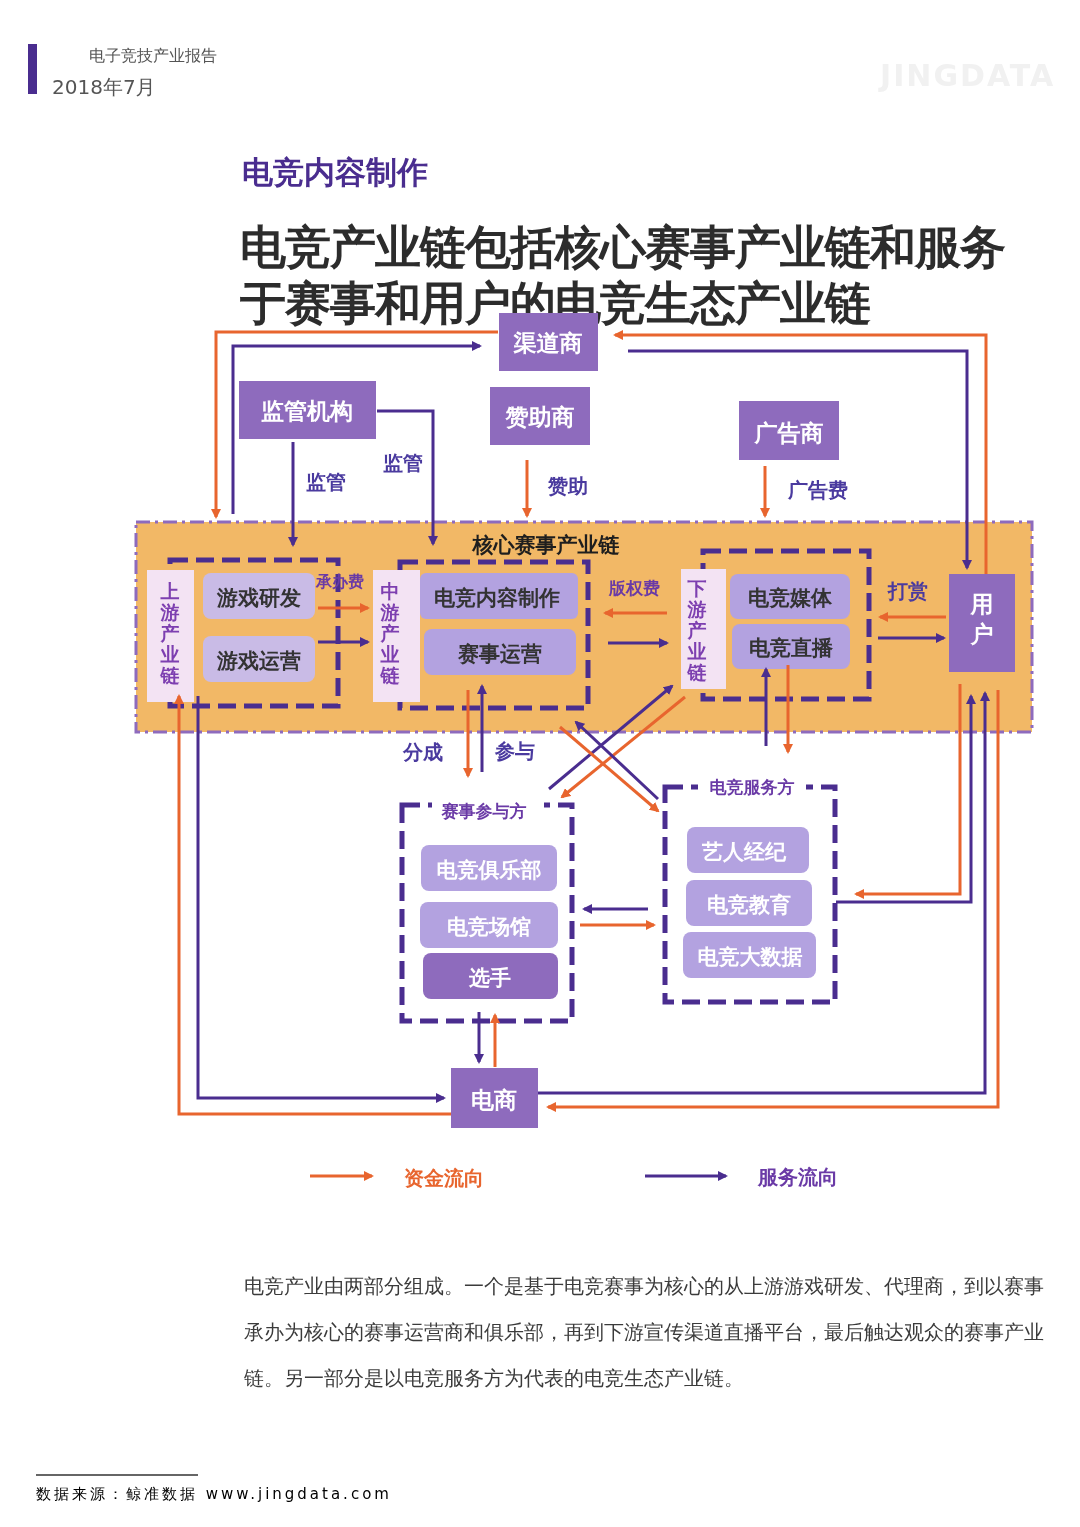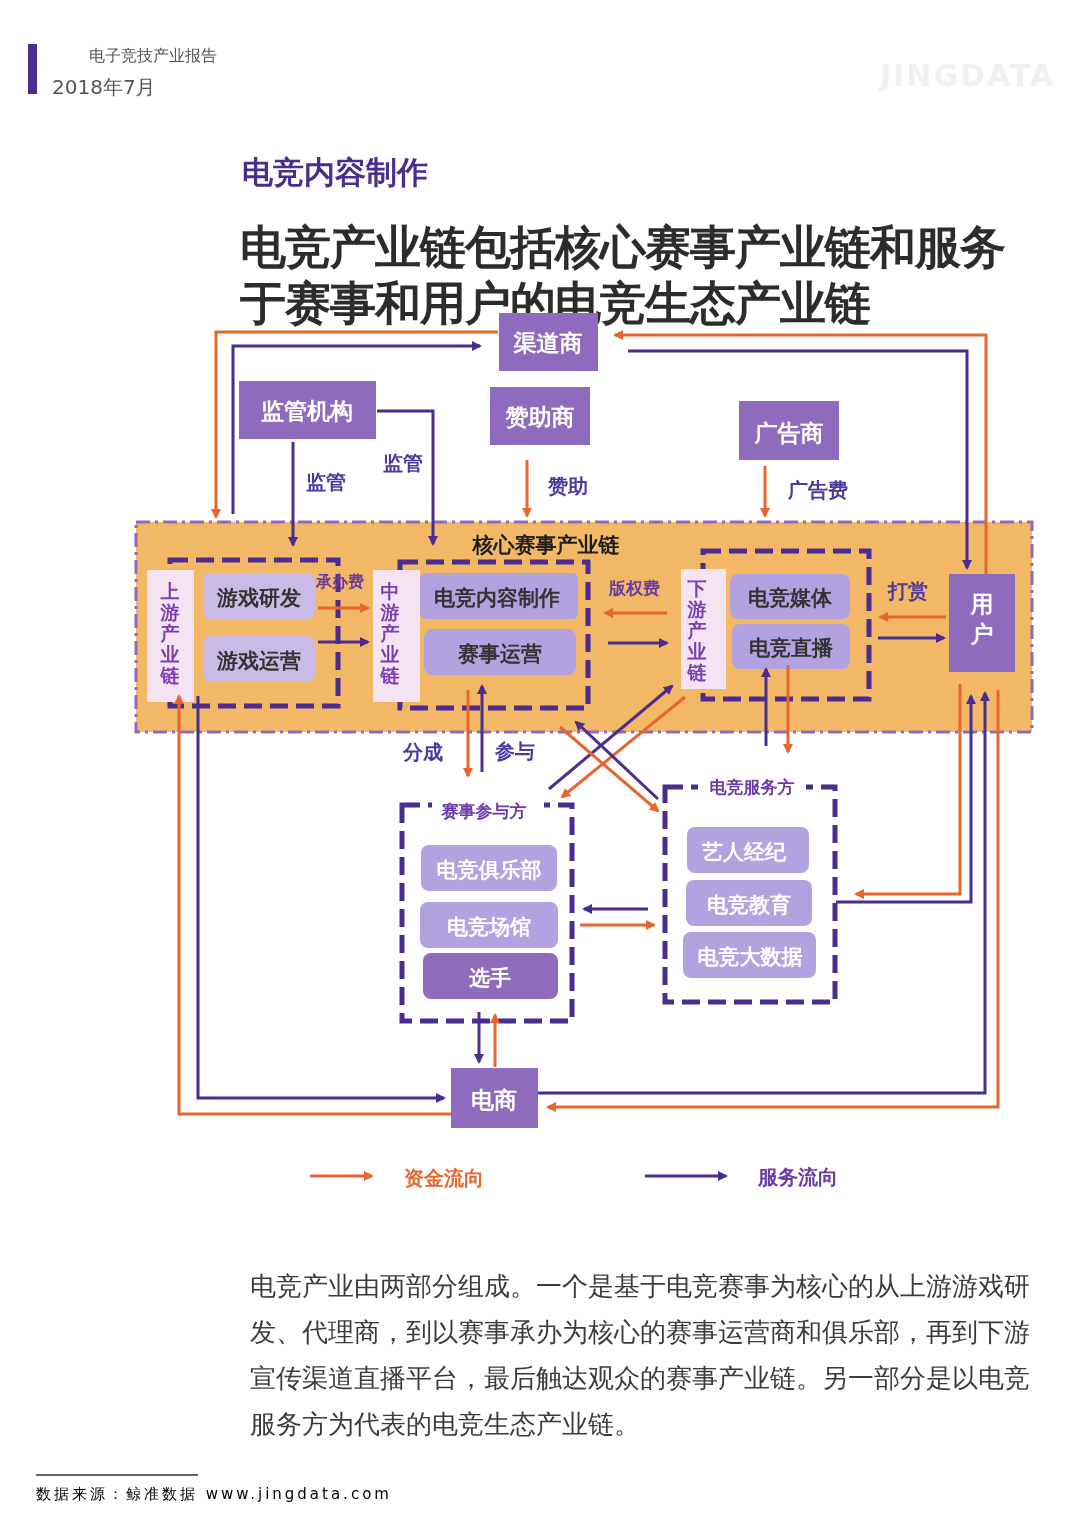--- a/index.html
+++ b/index.html
@@ -8,21 +8,21 @@
     background: #ffffff;
     font-family: "DejaVu Sans", "Liberation Sans", sans-serif;
   }
   .header-bar { position: absolute; left: 28px; top: 44px; width: 9px; height: 50px; background: #4a2d8f; }
   .header-line1 { position: absolute; left: 52px; top: 46px; font-size: 16px; color: #555; margin-left: 37px; }
   .header-line2 { position: absolute; left: 52px; top: 74px; font-size: 20px; color: #555; }
   .watermark { position: absolute; left: 880px; top: 58px; font-size: 30px; font-weight: bold; color: #f1f1f1; letter-spacing: 2px; }
   .section-title { position: absolute; left: 242px; top: 152px; font-size: 31px; font-weight: bold; color: #4a2d8f; }
   .main-title { position: absolute; left: 240px; top: 203px; width: 800px; font-size: 46px; font-weight: bold; color: #2c2c2c; line-height: 56px; letter-spacing: -1px; margin-top: 16px; }
   #diagram { position: absolute; left: 0; top: 0; }
-  .body-text { position: absolute; left: 250px; top: 1263px; width: 800px; font-size: 26px; line-height: 46px; color: #3b3b3b; }
+  .body-text { position: absolute; left: 244px; top: 1263px; width: 800px; font-size: 20px; line-height: 46px; color: #3b3b3b; }
   .footer-line { position: absolute; left: 36px; top: 1474px; width: 162px; height: 2px; background: #666; }
   .footer-text { position: absolute; left: 36px; top: 1485px; font-size: 15px; color: #000000; letter-spacing: 3px; }
   svg text { font-family: "DejaVu Sans", "Liberation Sans", sans-serif; font-weight: bold; }
 </style>
 </head>
 <body>
 
 <div class="header-bar"></div>
 <div class="header-line1">电子竞技产业报告</div>
 <div class="header-line2">2018年7月</div>

